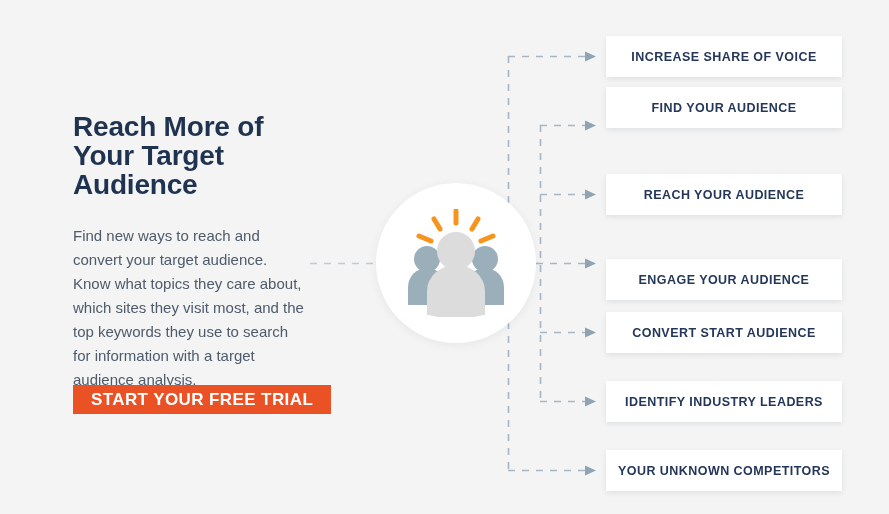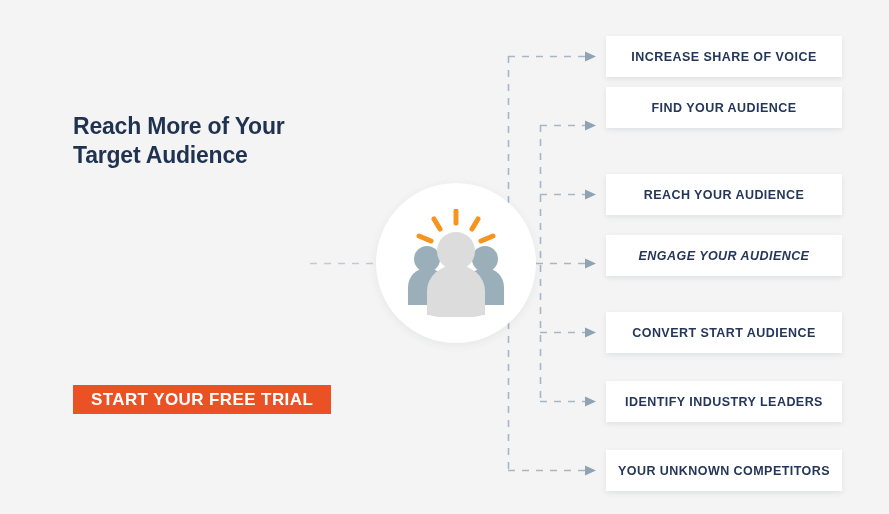--- a/index.html
+++ b/index.html
@@ -24,21 +24,21 @@
 
   
   .left-col {
     position: absolute;
     left: 73px;
     top: 112px;
     width: 245px;
   }
   .headline {
     margin: 0;
-    font-size: 23px;
+    font-size: 28px;
     line-height: 29px;
     font-weight: bold;
     color: #1f3350;
     letter-spacing: -0.2px;
   }
   .body-copy {
     margin: 0;
     padding-top: 25px;
     font-size: 15px;
     line-height: 24px;
@@ -111,20 +111,21 @@
     white-space: nowrap;
   }
 </style>
 </head>
 <body>
 
 <div id="stage">
 
   <div class="left-col">
     <h1 class="headline">Reach More of Your Target Audience</h1>
+    <p class="body-copy">Find new ways to reach and convert your target audience. Know what topics they care about, which sites they visit most, and the top keywords they use to search for information with a target audience analysis.</p>
     <button class="cta-button">START YOUR FREE TRIAL</button>
   </div>
 
   <svg class="connectors" viewBox="0 0 889 514" width="889" height="514">
     <g stroke="#a7b6c3" stroke-width="1.6" fill="none" stroke-dasharray="7 7">
 
       <line x1="310" y1="263.5" x2="378" y2="263.5" stroke="#bfcad4"></line>
 
       <line x1="508.5" y1="56" x2="508.5" y2="470"></line>
 
@@ -175,21 +176,21 @@
   <div id="cards-host">
       <div class="card" style="top: 36px;">
         <span class="card-label">INCREASE SHARE OF VOICE</span>
       </div>
       <div class="card" style="top: 87px;">
         <span class="card-label">FIND YOUR AUDIENCE</span>
       </div>
       <div class="card" style="top: 174px;">
         <span class="card-label">REACH YOUR AUDIENCE</span>
       </div>
-      <div class="card" style="top: 235px; font-style: italic;">
+      <div class="card" style="top: 259px;">
         <span class="card-label">ENGAGE YOUR AUDIENCE</span>
       </div>
       <div class="card" style="top: 312px;">
         <span class="card-label">CONVERT START AUDIENCE</span>
       </div>
       <div class="card" style="top: 381px;">
         <span class="card-label">IDENTIFY INDUSTRY LEADERS</span>
       </div>
       <div class="card" style="top: 450px;">
         <span class="card-label">YOUR UNKNOWN COMPETITORS</span>

